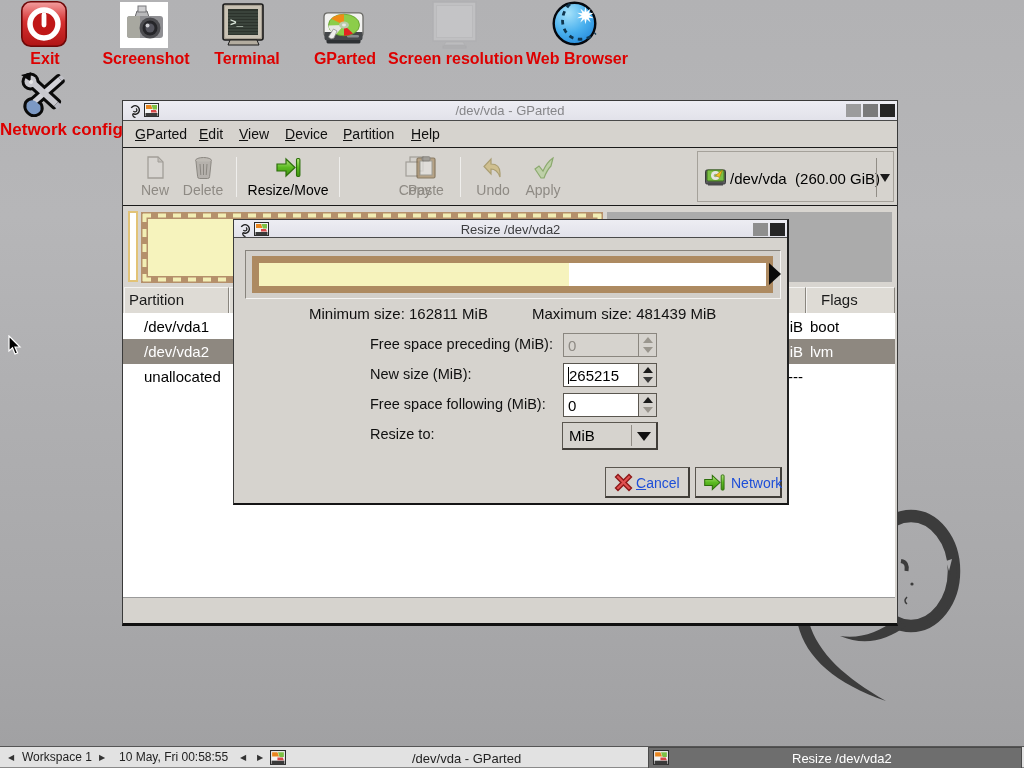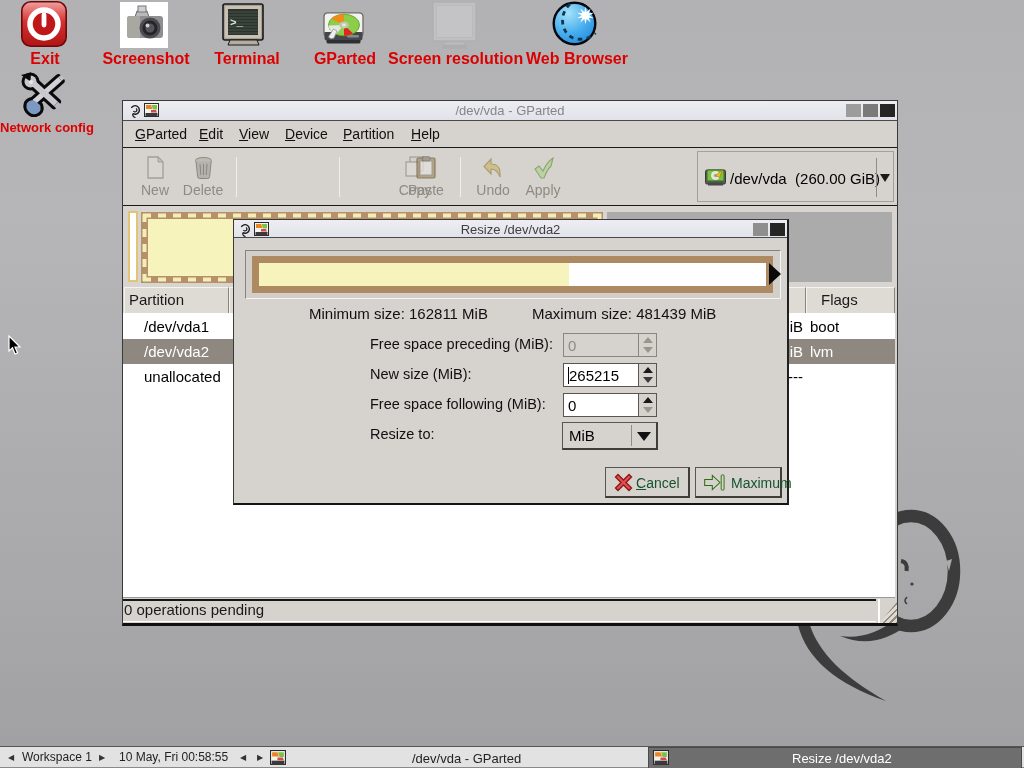--- a/index.html
+++ b/index.html
@@ -36,21 +36,21 @@
 #statusbar { position:absolute; left:0; bottom:0; width:774px; height:24px; background:#d6d3ce; font-size:15px; color:#1a1a1a; }
 
 #dialog .titlebar { height:18px; }
 #dialog { left:233px; top:219px; width:556px; height:286px; background:#d6d3ce; border:1px solid #3a3a3a; border-right:2px solid #202020; border-bottom:2px solid #141414; }
 .sunken { border-top:1px solid #87837c; border-left:1px solid #87837c; border-bottom:1px solid #f5f4f2; border-right:1px solid #f5f4f2; }
 .spin { position:absolute; width:94px; height:24px; background:#fff; border:1px solid #5a564f; font-size:15px; }
 .spin .sv { position:absolute; left:4px; top:3px; }
 .spinbtns { position:absolute; right:0; top:0; width:18px; height:22px; border-left:1px solid #5a564f; background:#d6d3ce; }
 .sarr { position:absolute; left:4px; width:0; height:0; border-left:5px solid transparent; border-right:5px solid transparent; }
 .dlabel { position:absolute; left:136px; font-size:14.5px; color:#101010; }
-.dbtn { position:absolute; top:247px; height:31px; background:#d6d3ce; border:1px solid #5a564f; border-right:2px solid #403d38; border-bottom:2px solid #403d38; font-size:14px; color:#14532d; }
+.dbtn { position:absolute; top:247px; height:31px; background:#d6d3ce; border:1px solid #5a564f; border-right:2px solid #403d38; border-bottom:2px solid #403d38; font-size:14px; color:#1d4ed8; }
 
 #taskbar { left:0; top:746px; width:1024px; height:22px; background:#e2e2e2; border-top:1px solid #555; border-bottom:1px solid #8a8a8a; font-size:12px; color:#222; }
 #taskbar .cell { position:absolute; top:3px; }
 .warr { font-size:8px; color:#333; top:6px !important; }
 </style>
 </head>
 <body>
 
 <svg class="abs" style="left:770px; top:495px;" width="230" height="225" viewBox="0 0 230 225">
   <g fill="none" stroke="#3c3c3c">
@@ -164,21 +164,21 @@
   <path d="M 12.4 28.1 L 15.7 31.9 L 41.7 8.9 L 38.4 5.1 Z" fill="#d2d2d8"></path>
   <path d="M 38.4 5.1 L 41.7 8.9 L 44.5 6.5 L 41 3 Z" fill="#c0c0c6"></path>
   <path d="M 7 31 q 3 -4 8 -2 l 5 4 q 2 5 -2 8 q -5 3 -9 -1 q -4 -4 -2 -9 Z" fill="#7c99c4"></path>
   <path d="M 10 12.2 L 14 7.8 L 38 29.8 L 34 34.2 Z" fill="#c8c8ce"></path>
   <circle cx="10.5" cy="9.5" r="6" fill="#c8c8ce"></circle>
   <path d="M 10.5 9.5 L 1 3 L 11 0.5 Z" fill="#0a0a0a"></path>
   <circle cx="11" cy="10" r="2" fill="#e8e8ea"></circle>
   <path d="M 34 34.2 L 38 29.8 L 41.5 33 L 37.5 37.5 Z" fill="#b8b8c0"></path>
 </svg>
 </div>
-<div class="abs red-label" style="left:0px; top:120px; width:88px; font-size:13px;">Network config</div>
+<div class="abs red-label" style="left:0px; top:120px; width:88px; font-size:17px;">Network config</div>
 
 <svg class="abs" style="left:8px; top:335px;" width="14" height="21" viewBox="0 0 14 21">
   <path d="M1 1 L1 16 L4.5 12.8 L7 19 L9.6 18 L7 12 L12 12 Z" fill="#000" stroke="#fff" stroke-width="1.2"></path>
 </svg>
 
 <div class="abs" id="mainwin">
   <div class="titlebar">
     <span class="ttext" style="color:#868689;">/dev/vda - GParted</span>
     <svg class="abs" style="left:6px; top:2px;" width="12" height="15" viewBox="0 0 12 15">
       <path d="M 2.3 4.9 A 4.3 4.3 0 1 1 3.9 10.7" fill="none" stroke="#1c1c1c" stroke-width="1.4"></path>
@@ -214,20 +214,33 @@
         </svg>
       New</div>
     <div class="tbitem dis" style="left:57px; width:46px;">
       <svg width="23" height="23" viewBox="0 0 23 23">
           <ellipse cx="11.5" cy="4.5" rx="8" ry="3" fill="#b5b1ab" stroke="#6e6a64"></ellipse>
           <path d="M4 5.5 l1.6 15 q0 2 2 2 l8 0 q2 0 2 -2 l1.6 -15" fill="#a9a59f" stroke="#6e6a64"></path>
           <path d="M8 8 l0.8 11 M11.5 8 l0 11 M15 8 l-0.8 11" stroke="#6e6a64" fill="none"></path>
         </svg>
       Delete</div>
     <div class="tbsep" style="left:113px;"></div>
+    <div class="tbitem" style="left:120px; width:90px; color:#000;">
+      <svg width="26" height="23" viewBox="0 0 26 23">
+          <defs>
+            <linearGradient id="ga" x1="0" y1="0" x2="0" y2="1">
+              <stop offset="0" stop-color="#b8e882"></stop>
+              <stop offset="0.5" stop-color="#5cbb22"></stop>
+              <stop offset="1" stop-color="#3f9210"></stop>
+            </linearGradient>
+          </defs>
+          <path d="M2 8 h9 v-5 l9 8.5 l-9 8.5 v-5 h-9 Z" fill="url(#ga)" stroke="#2c6e0a" stroke-width="1.2"></path>
+          <rect x="21.5" y="2.5" width="3.4" height="18" rx="1.2" fill="url(#ga)" stroke="#2c6e0a" stroke-width="1.1"></rect>
+        </svg>
+      Resize/Move</div>
     <div class="tbsep" style="left:216px;"></div>
     <div class="tbitem dis" style="left:228px; width:40px;margin-left:44px;">
       <svg width="24" height="23" viewBox="0 0 24 23">
           <rect x="7" y="1" width="13" height="14" fill="#d2cfca" stroke="#8e8a84" stroke-width="1.2"></rect>
           <rect x="3" y="6" width="13" height="14" fill="#dcdad6" stroke="#8e8a84" stroke-width="1.2"></rect>
         </svg>
       Copy</div>
     <div class="tbitem dis" style="left:282px; width:42px;">
       <svg width="22" height="23" viewBox="0 0 22 23">
           <rect x="2" y="2" width="18" height="20" rx="1.5" fill="#ab906a" stroke="#6d5a3c" stroke-width="1.2"></rect>
@@ -294,28 +307,20 @@
         <span class="abs" style="left:21px; top:4px;">/dev/vda2</span>
         <span class="abs" style="left:600px; top:4px; width:80px; text-align:right;">iB</span>
         <span class="abs" style="left:687px; top:4px;">lvm</span>
       </div>
     <div class="trow" style="top:51px;">
         <span class="abs" style="left:21px; top:4px;">unallocated</span>
         <span class="abs" style="left:600px; top:4px; width:80px; text-align:right;">---</span>
       </div>
   </div>
 
-  <div id="statusbar">
-    <div class="abs" style="left:0; top:0; width:753px; height:23px; border-top:2px solid #161616; border-bottom:1px solid #fdfdfc;"></div>
-    <span class="abs" style="left:1px; top:2px;">0 operations pending</span>
-    <div class="abs" style="right:0; top:0; width:19px; height:24px; border-left:2px solid #fdfdfc;
-      background:repeating-linear-gradient(135deg, #93897c 0 1.8px, #dedbd5 1.8px 4.6px);
-      clip-path:polygon(100% 12%, 100% 100%, 8% 100%, 100% 12%);"></div>
-    <div class="abs" style="right:0; top:0; width:19px; height:24px; border-left:2px solid #fdfdfc;"></div>
-  </div>
 </div>
 
 <div class="abs" id="dialog">
   <div class="titlebar">
     <span class="ttext" style="color:#3e3e40;">Resize /dev/vda2</span>
     <svg class="abs" style="left:5px; top:2px;" width="12" height="15" viewBox="0 0 12 15">
       <path d="M 2.3 4.9 A 4.3 4.3 0 1 1 3.9 10.7" fill="none" stroke="#1c1c1c" stroke-width="1.4"></path>
       <path d="M 7 5.4 A 1.9 1.9 0 1 1 4.4 8" fill="none" stroke="#1c1c1c" stroke-width="1.2"></path>
       <path d="M 3.9 10.7 Q 3.2 13.8 6.5 14.5" fill="none" stroke="#1c1c1c" stroke-width="1.2"></path>
     </svg>
@@ -378,21 +383,21 @@
     <svg class="abs" style="left:8px; top:5px;" width="19" height="19" viewBox="0 0 19 19">
       <path d="M4 1.5 L9.5 7 L15 1.5 L17.5 4 L12 9.5 L17.5 15 L15 17.5 L9.5 12 L4 17.5 L1.5 15 L7 9.5 L1.5 4 Z" fill="#e05050" stroke="#8e1818" stroke-width="1.4"></path>
     </svg>
     <span class="abs" style="left:30px; top:7px;"><span style="text-decoration:underline;">C</span>ancel</span>
   </div>
   <div class="dbtn" style="left:461px; width:87px;">
     <svg class="abs" style="left:7px; top:4px;" width="22" height="21" viewBox="0 0 26 23">
       <path d="M2 8 h9 v-5 l9 8.5 l-9 8.5 v-5 h-9 Z" fill="url(#ga)" stroke="#2c6e0a" stroke-width="1.2"></path>
       <rect x="21.5" y="2.5" width="3.4" height="18" rx="1.2" fill="url(#ga)" stroke="#2c6e0a" stroke-width="1.1"></rect>
     </svg>
-    <span class="abs" style="left:35px; top:7px;">Maximum</span>
+    <span class="abs" style="left:35px; top:7px;">Network</span>
   </div>
 </div>
 
 <div class="abs" id="taskbar">
   <span class="cell warr" style="left:8px;">◀</span>
   <span class="cell" style="left:22px;">Workspace 1</span>
   <span class="cell warr" style="left:99px;">▶</span>
   <span class="cell" style="left:119px;">10 May, Fri 00:58:55</span>
   <span class="cell warr" style="left:240px;">◀</span>
   <span class="cell warr" style="left:257px;">▶</span>

